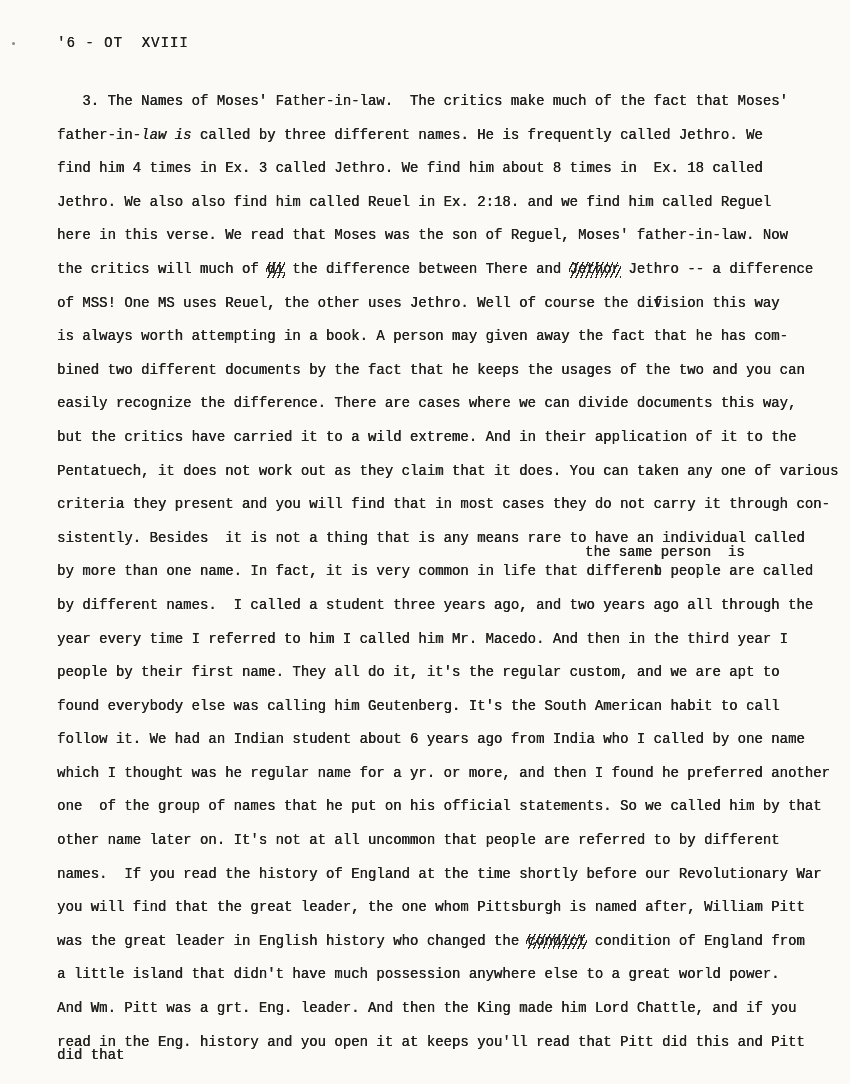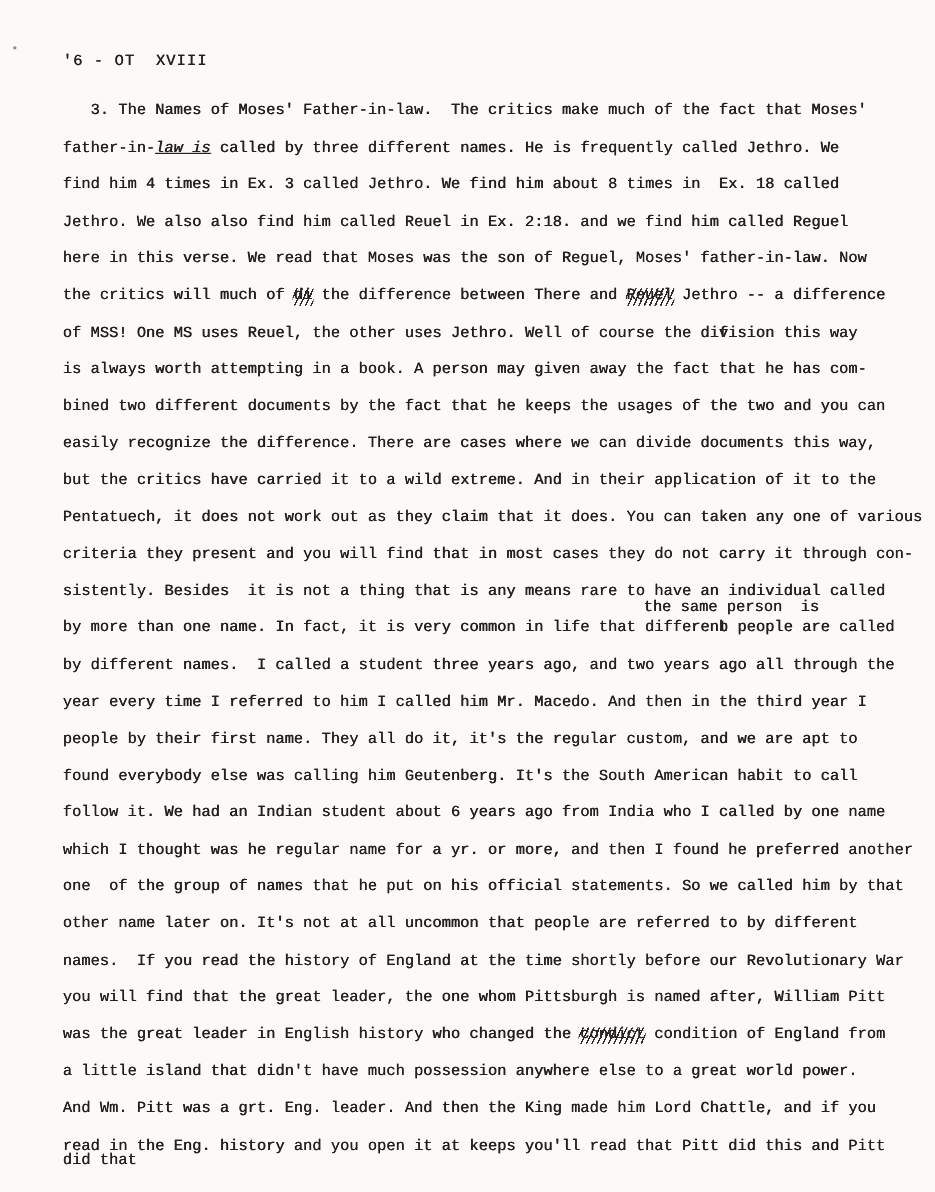--- a/index.html
+++ b/index.html
@@ -7,35 +7,35 @@
     position:relative;
     width:850px;height:1084px;
     background:#fbfaf7;
     font-family:"Liberation Mono","DejaVu Sans Mono",monospace;
     font-size:14px;
     color:#222120;
     text-shadow:0.35px 0 0 currentColor;
     overflow:hidden;
   }
   .header{
-    position:absolute;left:57px;top:48px;
+    position:absolute;left:57px;top:35px;
     white-space:pre;letter-spacing:1px;
   }
   .speck{
     position:absolute;left:12px;top:42px;
     width:3px;height:3px;border-radius:50%;
     background:#8a8a86;text-shadow:none;
   }
   .doc-body{
     position:absolute;left:57px;top:85px;width:793px;
     line-height:33.6px;
   }
   .line{white-space:pre;height:33.6px;}
   .line.tight{margin-top:-20px;}
-  .seg-italic{font-style:italic;text-decoration:underline;}
+  .seg-italic{font-style:italic;}
   .seg-struck{position:relative;display:inline-block;}
   .seg-struck::after{
     content:"";position:absolute;left:-1px;right:-1px;top:9px;bottom:9px;
     background:repeating-linear-gradient(115deg,transparent 0 3.2px,#2b2a28 3.2px 4.5px);
     pointer-events:none;
   }
   .ot{position:relative;display:inline-block;width:8.4px;}
   .ot .over{position:absolute;left:0;top:0;}
   .interline{
     position:absolute;left:585px;top:545px;
@@ -47,21 +47,21 @@
 
 <div class="page">
   <span class="speck"></span>
   <div class="header">'6 - OT  XVIII</div>
   <div class="doc-body">
       <div class="line"><span>   3. The Names of Moses' Father-in-law.  The critics make much of the fact that Moses'</span></div>
       <div class="line"><span>father-in-</span><span class="seg-italic">law is</span><span> called by three different names. He is frequently called Jethro. We</span></div>
       <div class="line"><span>find him 4 times in Ex. 3 called Jethro. We find him about 8 times in  Ex. 18 called</span></div>
       <div class="line"><span>Jethro. We also also find him called Reuel in Ex. 2:18. and we find him called Reguel</span></div>
       <div class="line"><span>here in this verse. We read that Moses was the son of Reguel, Moses' father-in-law. Now</span></div>
-      <div class="line"><span>the critics will much of </span><span class="seg-struck">di</span><span> the difference between There and </span><span class="seg-struck">Reuel</span><span> Jethro -- a difference</span></div>
+      <div class="line"><span>the critics will much of </span><span class="seg-struck">di</span><span> the difference between There and </span><span class="seg-struck">Jethor</span><span> Jethro -- a difference</span></div>
       <div class="line"><span>of MSS! One MS uses Reuel, the other uses Jethro. Well of course the di</span><span class="ot"><span class="base">f</span><span class="over">v</span></span><span>ision this way</span></div>
       <div class="line"><span>is always worth attempting in a book. A person may given away the fact that he has com-</span></div>
       <div class="line"><span>bined two different documents by the fact that he keeps the usages of the two and you can</span></div>
       <div class="line"><span>easily recognize the difference. There are cases where we can divide documents this way,</span></div>
       <div class="line"><span>but the critics have carried it to a wild extreme. And in their application of it to the</span></div>
       <div class="line"><span>Pentatuech, it does not work out as they claim that it does. You can taken any one of various</span></div>
       <div class="line"><span>criteria they present and you will find that in most cases they do not carry it through con-</span></div>
       <div class="line"><span>sistently. Besides  it is not a thing that is any means rare to have an individual called</span></div>
       <div class="line"><span>by more than one name. In fact, it is very common in life that differen</span><span class="ot"><span class="base">b</span><span class="over">t</span></span><span> people are called</span></div>
       <div class="line"><span>by different names.  I called a student three years ago, and two years ago all through the</span></div>

